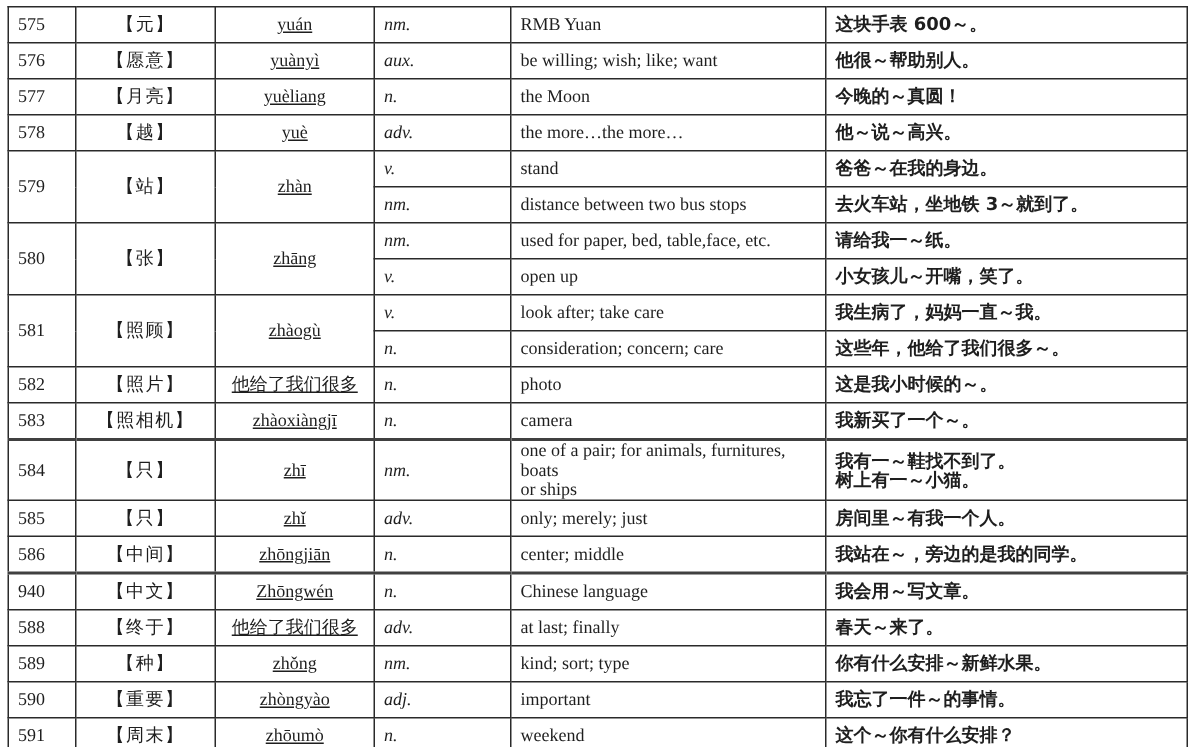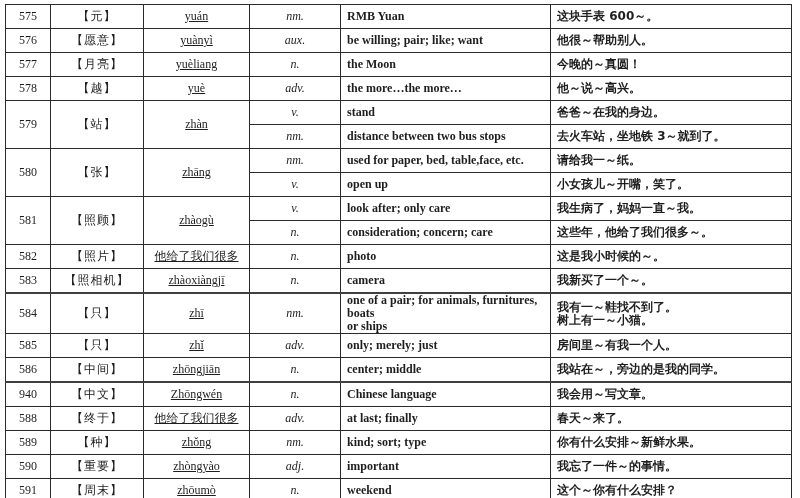--- a/index.html
+++ b/index.html
@@ -1,24 +1,24 @@
 <!DOCTYPE html>
 <html><head>
 <meta charset="utf-8">
 <style>
   html, body { margin: 0; padding: 0; background: #ffffff; }
   body { width: 800px; height: 498px; overflow: hidden; position: relative; font-family: "Liberation Serif", "DejaVu Serif", serif; color: #1e1e1e; }
   #vocab-table { position: absolute; left: 5px; top: 4px; width: 786px; border-collapse: collapse; table-layout: fixed; }
   #vocab-table td { border: 1px solid #2a2a2a; font-size: 12px; line-height: 13px; padding: 0 6px; height: 23px; vertical-align: middle; }
   #vocab-table tr.thick-top td { border-top: 2px solid #404040; }
-  td.num { text-align: center; }
+  td.num { text-align: left; }
   td.hanzi { text-align: center; font-family: "DejaVu Sans", sans-serif; font-size: 11px; letter-spacing: 1px; }
   td.pinyin { text-align: center; text-decoration: underline; }
-  td.pos { text-align: center; font-style: italic; }
-  td.meaning { text-align: left; font-weight: bold; }
+  td.pos { text-align: left; font-style: italic; }
+  td.meaning { text-align: left; }
   td.example { text-align: left; font-family: "DejaVu Sans", sans-serif; font-size: 11px; font-weight: bold; }
   td.tall { height: 33px !important; }
   .line { display: block; }
 </style>
 </head>
 <body>
 
 <table id="vocab-table">
   <colgroup>
     <col style="width:45px">
@@ -37,21 +37,21 @@
       <td class="pos">nm.</td>
       <td class="meaning">RMB Yuan</td>
       <td class="example">这块手表 600～。</td>
     </tr>
 
     <tr>
       <td class="num">576</td>
       <td class="hanzi">【愿意】</td>
       <td class="pinyin">yuànyì</td>
       <td class="pos">aux.</td>
-      <td class="meaning">be willing; pair; like; want</td>
+      <td class="meaning">be willing; wish; like; want</td>
       <td class="example">他很～帮助别人。</td>
     </tr>
 
     <tr>
       <td class="num">577</td>
       <td class="hanzi">【月亮】</td>
       <td class="pinyin">yuèliang</td>
       <td class="pos">n.</td>
       <td class="meaning">the Moon</td>
       <td class="example">今晚的～真圆！</td>
@@ -92,21 +92,21 @@
       <td class="pos">v.</td>
       <td class="meaning">open up</td>
       <td class="example">小女孩儿～开嘴，笑了。</td>
     </tr>
 
     <tr>
       <td class="num" rowspan="2">581</td>
       <td class="hanzi" rowspan="2">【照顾】</td>
       <td class="pinyin" rowspan="2">zhàogù</td>
       <td class="pos">v.</td>
-      <td class="meaning">look after; only care</td>
+      <td class="meaning">look after; take care</td>
       <td class="example">我生病了，妈妈一直～我。</td>
     </tr>
     <tr>
       <td class="pos">n.</td>
       <td class="meaning">consideration; concern; care</td>
       <td class="example">这些年，他给了我们很多～。</td>
     </tr>
 
     <tr>
       <td class="num">582</td>

